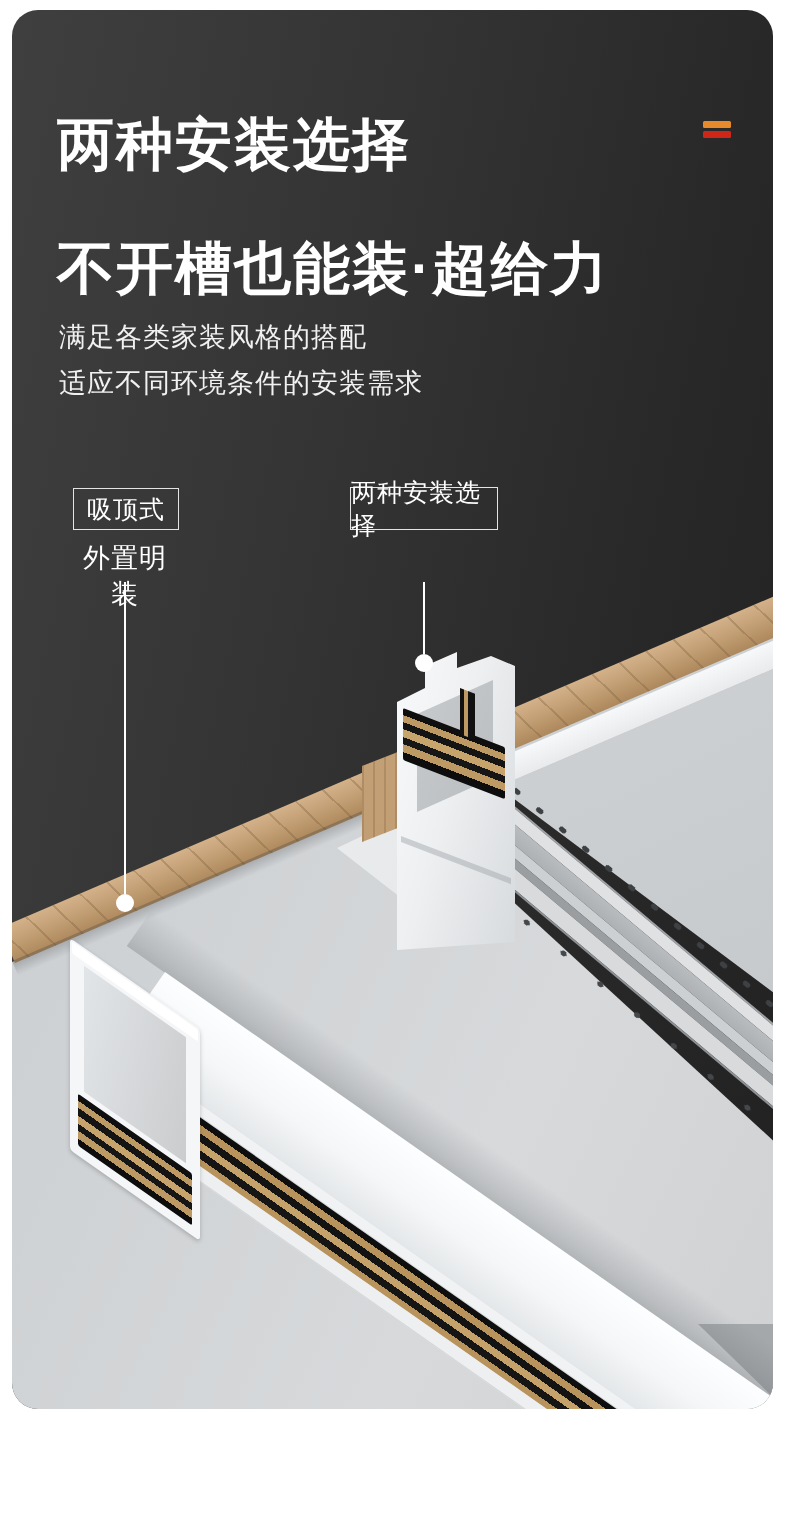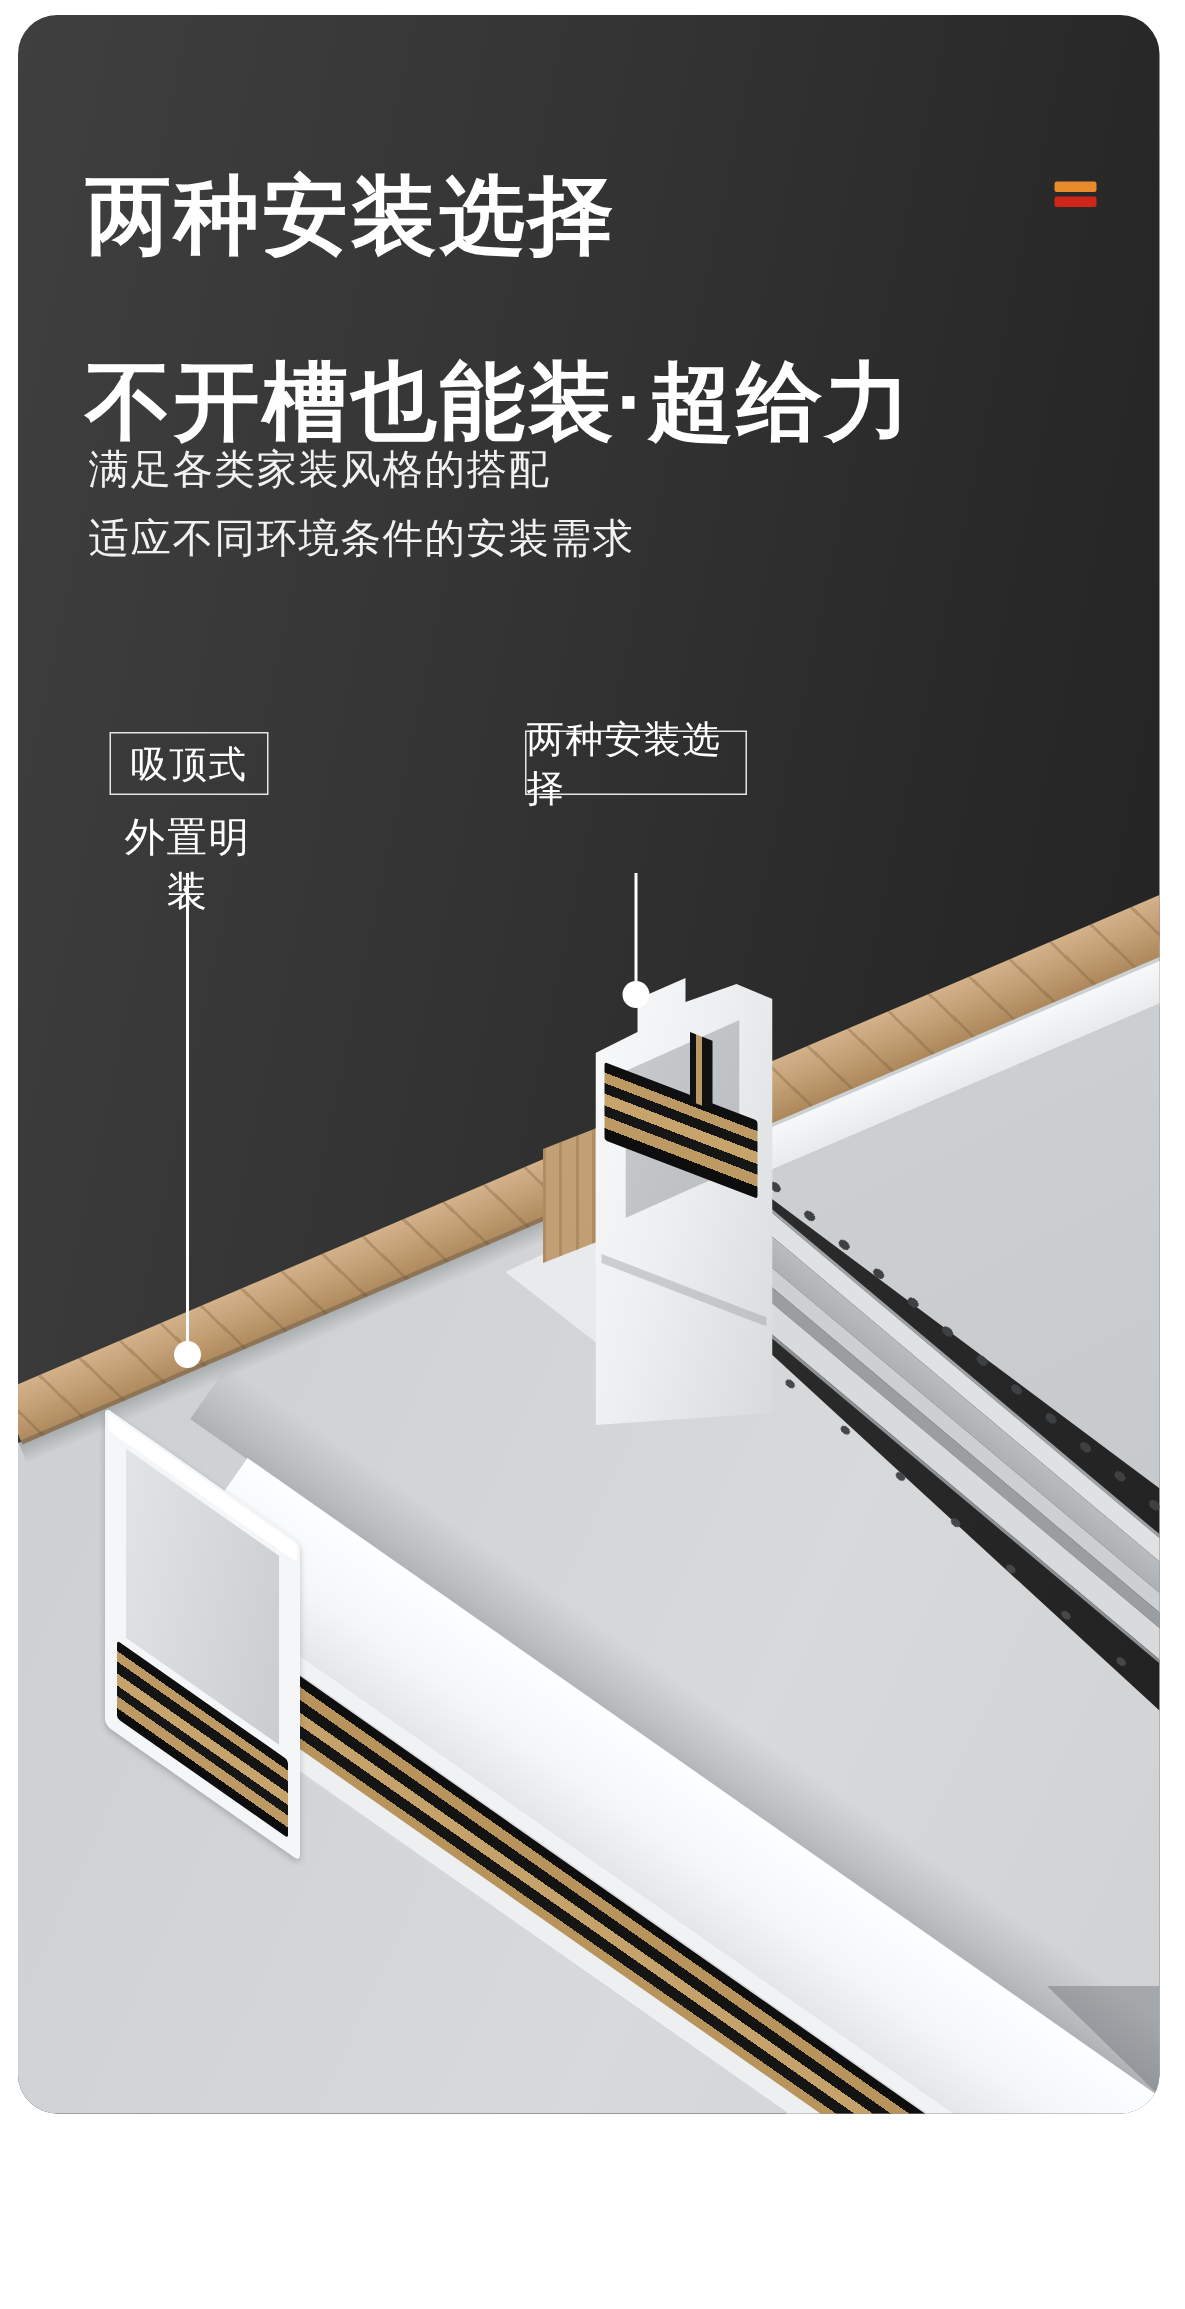--- a/index.html
+++ b/index.html
@@ -17,21 +17,21 @@
 
   
   .title{
     left:45px;color:#ffffff;font-weight:800;font-size:57px;line-height:1;
     letter-spacing:2px;white-space:nowrap;z-index:30;
   }
   #title1{top:106px;}
   #title2{top:184px;margin-top:46px;}
   .desc{
     left:47px;color:#f1f1f1;font-size:27px;line-height:1;letter-spacing:1px;
-    white-space:nowrap;z-index:30;
+    white-space:nowrap;z-index:30;margin-top:24px;
   }
   #desc1{top:290px;}
   #desc2{top:336px;font-family:Liberation Serif, serif;}
 
   
   #logo{left:691px;top:111px;width:28px;height:18px;z-index:30;}
   #logo .bar{position:absolute;left:0;width:28px;height:7px;border-radius:1.5px;}
   #logo .bar1{top:0;background:#E78A2C;}
   #logo .bar2{top:10px;background:#CE2619;}
 

